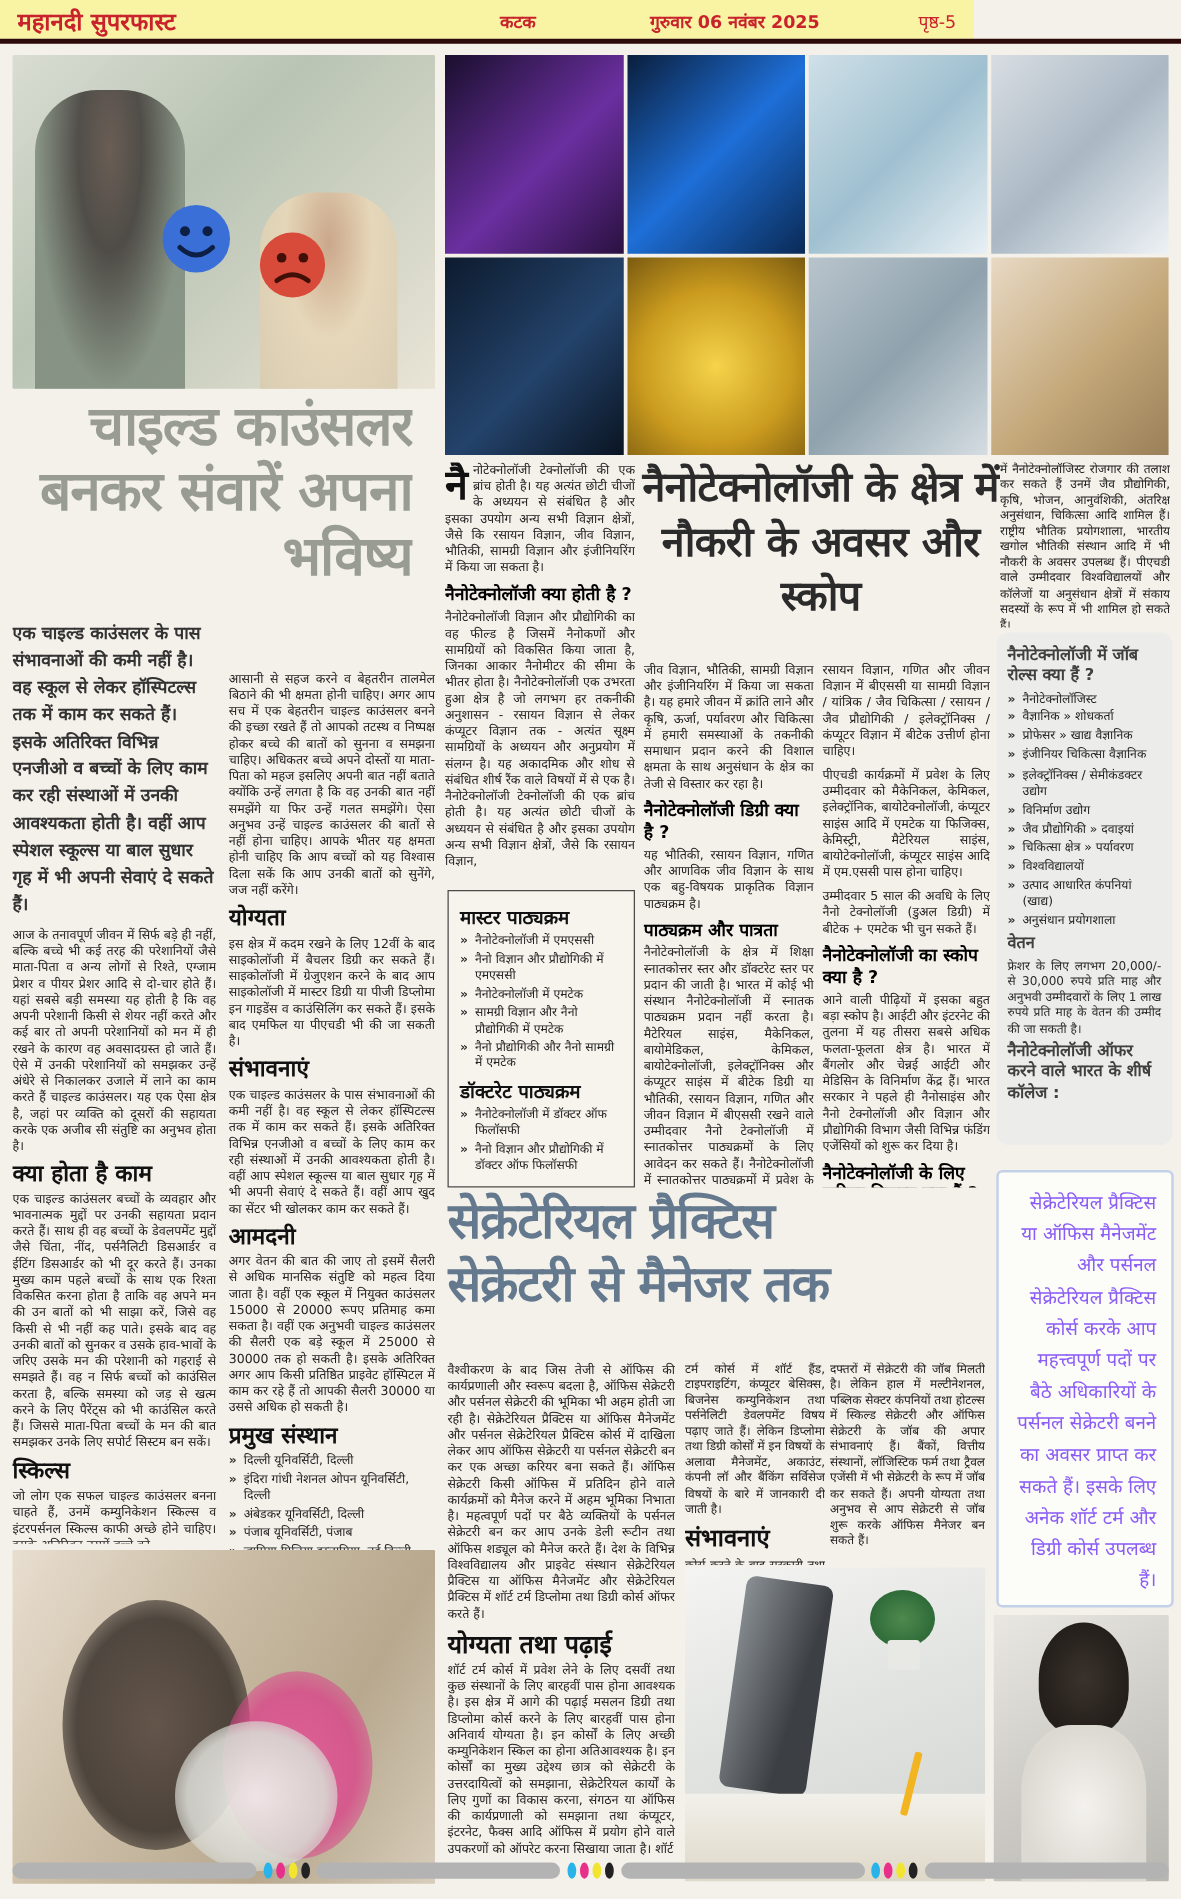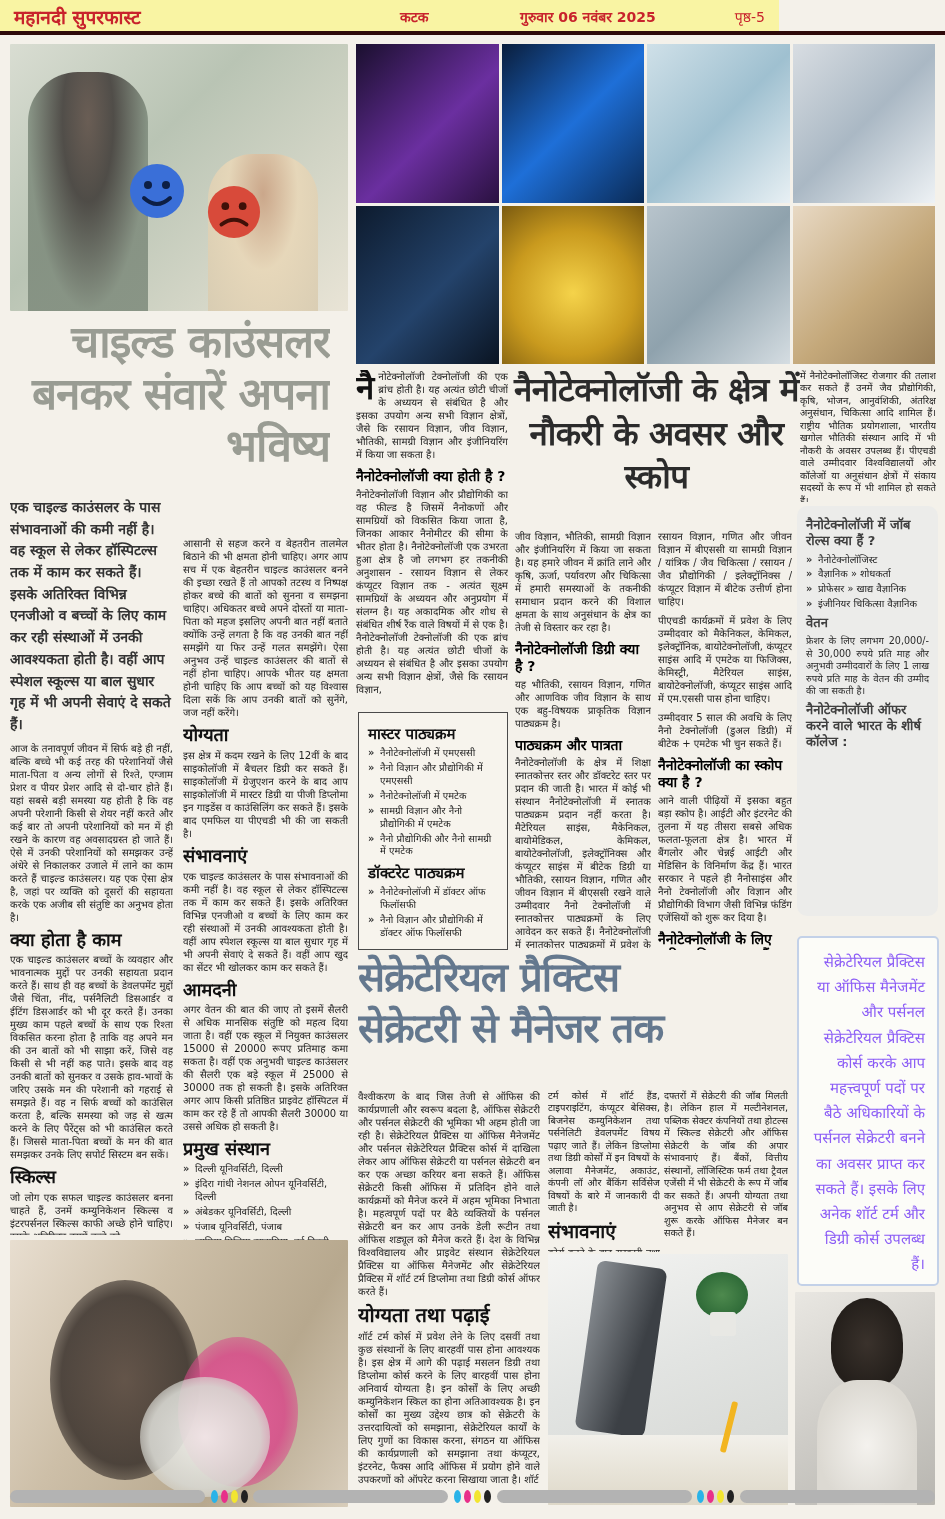--- a/index.html
+++ b/index.html
@@ -203,20 +203,29 @@
 </div>
 
 <div class="abs graybox" style="left:797px;top:506px;width:123px;height:392px;">
   <div class="gh">नैनोटेक्नोलॉजी में जॉब रोल्स क्या हैं ?</div>
   <ul class="blist">
     <li>नैनोटेक्नोलॉजिस्ट</li>
     <li>वैज्ञानिक » शोधकर्ता</li>
     <li>प्रोफेसर » खाद्य वैज्ञानिक</li>
     <li>इंजीनियर चिकित्सा वैज्ञानिक</li>
   </ul>
+  <ul class="blist">
+    <li>इलेक्ट्रॉनिक्स / सेमीकंडक्टर उद्योग</li>
+    <li>विनिर्माण उद्योग</li>
+    <li>जैव प्रौद्योगिकी » दवाइयां</li>
+    <li>चिकित्सा क्षेत्र » पर्यावरण</li>
+    <li>विश्वविद्यालयों</li>
+    <li>उत्पाद आधारित कंपनियां (खाद्य)</li>
+    <li>अनुसंधान प्रयोगशाला</li>
+  </ul>
   <div class="gh">वेतन</div>
   <p>फ्रेशर के लिए लगभग 20,000/- से 30,000 रुपये प्रति माह और अनुभवी उम्मीदवारों के लिए 1 लाख रुपये प्रति माह के वेतन की उम्मीद की जा सकती है।</p>
   <div class="gh">नैनोटेक्नोलॉजी ऑफर करने वाले भारत के शीर्ष कॉलेज :</div>
 
 </div>
 
 <div class="abs" style="left:358px;top:952px;width:432px;height:132px;">
   <div class="s-title">सेक्रेटेरियल प्रैक्टिस</div>
   <div class="s-title">सेक्रेटरी से मैनेजर तक</div>
 </div>

